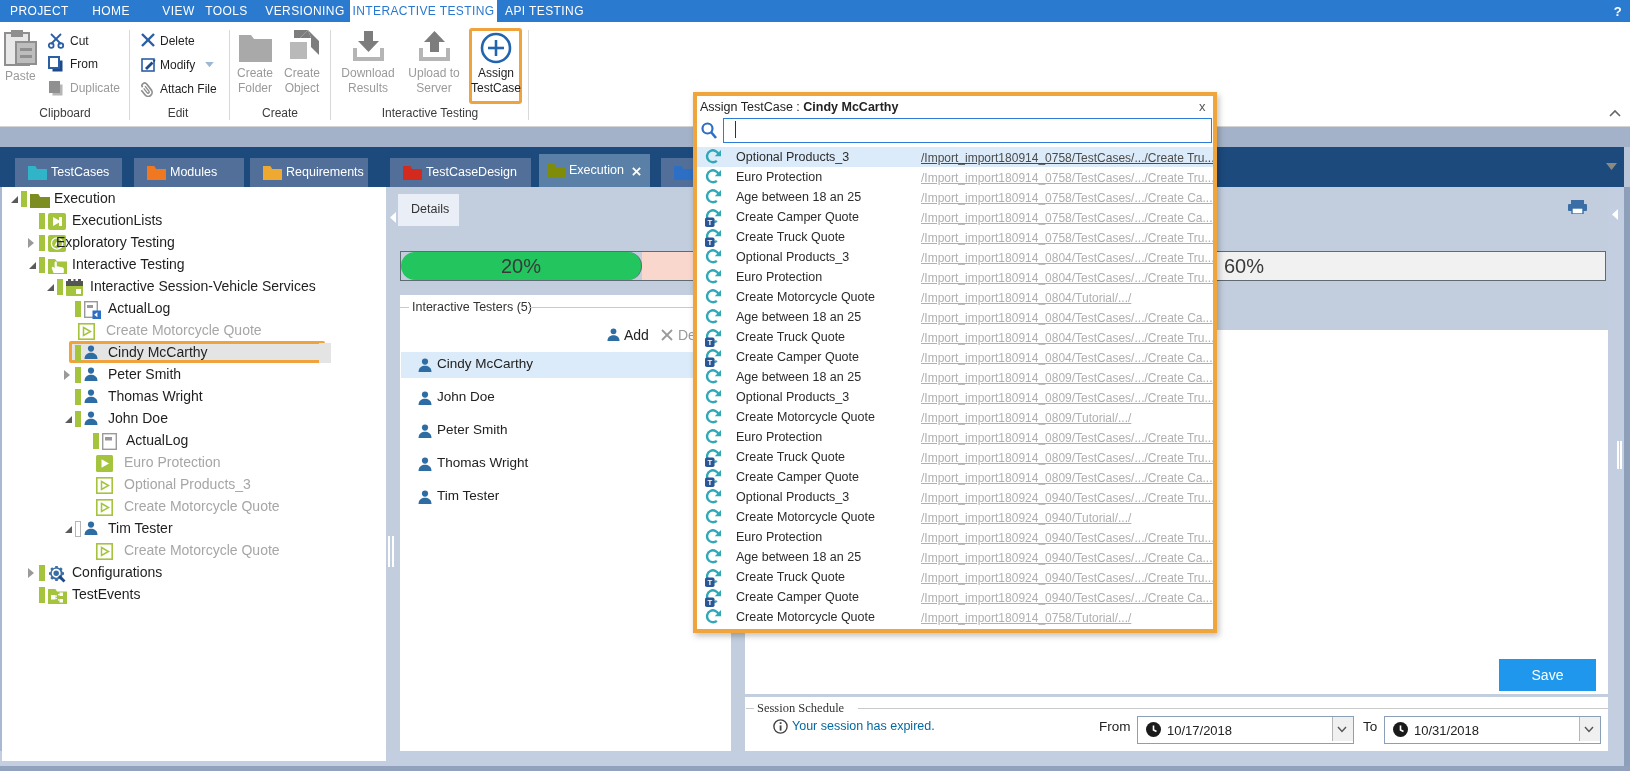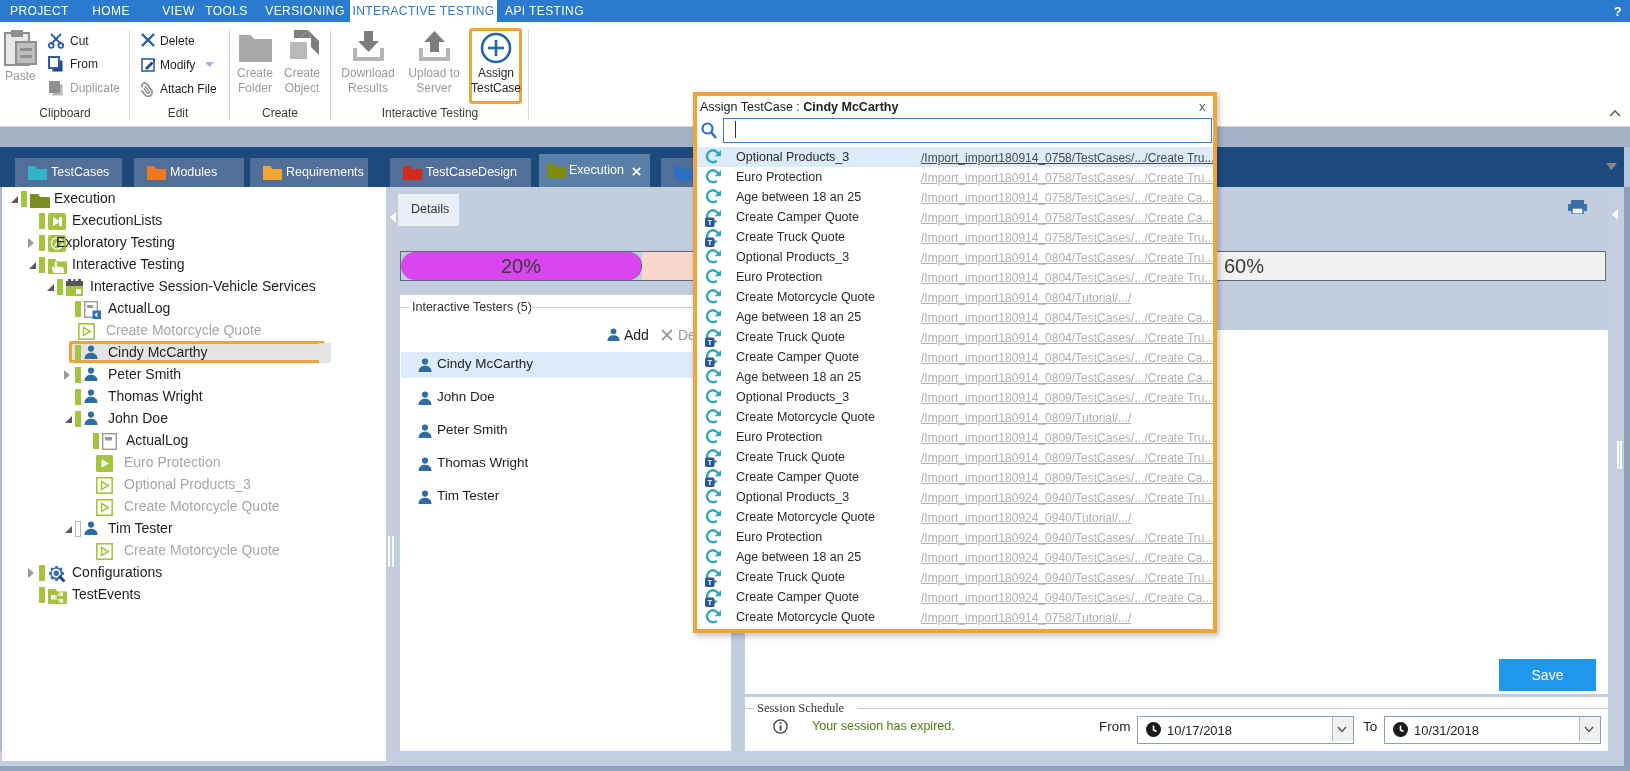--- a/index.html
+++ b/index.html
@@ -451,21 +451,21 @@
     <div class="abs" style="left:72px;top:2px;">TestEvents</div>
   </div>
 <svg class="abs" style="left:389px;top:212px;" width="8" height="11" viewBox="0 0 8 11">
     <path d="M7 0 L1 5.5 L7 11 Z" fill="#fff"></path>
   </svg>
 <div class="abs" style="left:388px;top:536px;width:2px;height:31px;background:#fff;"></div>
 <div class="abs" style="left:392px;top:536px;width:2px;height:31px;background:#fff;"></div>
 <div class="abs" style="left:398px;top:194px;width:61px;height:32px;background:#e9eef7;"></div>
 <div class="abs" style="left:411px;top:202px;font-size:12.5px;color:#333;">Details</div>
 <div class="abs" style="left:400px;top:251px;width:1204px;height:28px;border:1px solid #5f6a72;">
-<div class="abs" style="left:0;top:0;width:240px;height:28px;background:#d946ef;border-right:1px solid #5f6a72;text-align:center;line-height:28px;font-size:20px;color:#3a3a3a;border-radius:14px;">20%</div>
+<div class="abs" style="left:0;top:0;width:240px;height:28px;background:#22c55e;border-right:1px solid #5f6a72;text-align:center;line-height:28px;font-size:20px;color:#3a3a3a;border-radius:14px;">20%</div>
 <div class="abs" style="left:241px;top:0;width:240px;height:28px;background:#fad7cd;border-right:1px solid #5f6a72;"></div>
 <div class="abs" style="left:482px;top:0;width:722px;height:28px;background:#f1f1f1;text-align:center;line-height:28px;font-size:20px;color:#3a3a3a;">60%</div>
 </div>
 <svg class="abs" style="left:1568px;top:200px;" width="19" height="14" viewBox="0 0 19 14">
 <rect x="3" y="0" width="13" height="4" fill="#3a6ea5"></rect>
 <rect x="0" y="4" width="19" height="7" rx="1" fill="#3a6ea5"></rect>
 <rect x="4" y="8" width="11" height="6" fill="#fff" stroke="#3a6ea5" stroke-width="1.4"></rect>
 </svg>
 <svg class="abs" style="left:1611px;top:209px;" width="7" height="11" viewBox="0 0 7 11">
     <path d="M7 0 L1 5.5 L7 11 Z" fill="#fff"></path>
@@ -522,21 +522,21 @@
 <div class="abs" style="left:1499px;top:659px;width:97px;height:32px;background:#1f97ec;color:#fff;font-size:14px;text-align:center;line-height:32px;">Save</div>
 <div class="abs" style="left:745px;top:697px;width:863px;height:54px;background:#fff;"></div>
 <div class="abs" style="left:746px;top:708px;width:8px;height:1px;background:#c9c9c9;"></div>
 <div class="abs" style="left:757px;top:701px;font-size:12.5px;color:#333;font-family:Liberation Serif, serif;">Session Schedule</div>
 <div class="abs" style="left:858px;top:708px;width:750px;height:1px;background:#c9c9c9;"></div>
 <svg class="abs" style="left:773px;top:719px;" width="15" height="15" viewBox="0 0 15 15">
 <circle cx="7.5" cy="7.5" r="6.6" fill="none" stroke="#444" stroke-width="1.4"></circle>
 <rect x="6.7" y="3.2" width="1.8" height="1.8" fill="#444"></rect>
     <rect x="6.7" y="6.4" width="1.8" height="5.2" fill="#444"></rect>
 </svg>
-<div class="abs" style="left:792px;top:719px;font-size:12.5px;color:#4d7c0f;margin-left:20px;">Your session has expired.</div>
+<div class="abs" style="left:792px;top:719px;font-size:12.5px;color:#0369a1;">Your session has expired.</div>
 <div class="abs" style="left:1099px;top:719px;font-size:13.5px;color:#222;">From</div>
 <div class="abs" style="left:1137px;top:716px;width:215px;height:26px;background:#fff;border:1px solid #8aa0b8;">
 <svg class="abs" style="left:8px;top:5px;" width="15" height="15" viewBox="0 0 15 15">
       <circle cx="7.5" cy="7.5" r="7.5" fill="#1a1a1a"></circle>
       <path d="M7.5 3.5 L7.5 8 L10.5 9.5" fill="none" stroke="#fff" stroke-width="1.6"></path>
     </svg>
 <div class="abs" style="left:29px;top:5.5px;font-size:13px;color:#222;">10/17/2018</div>
 <div class="abs" style="left:194px;top:0px;width:20px;height:24px;background:#f0f0f0;border-left:1px solid #b5b5b5;"></div>
 <svg class="abs" style="left:199px;top:9px;" width="10" height="7" viewBox="0 0 10 7">
       <path d="M1 1 L5 5.5 L9 1" fill="none" stroke="#555" stroke-width="1.4"></path>

